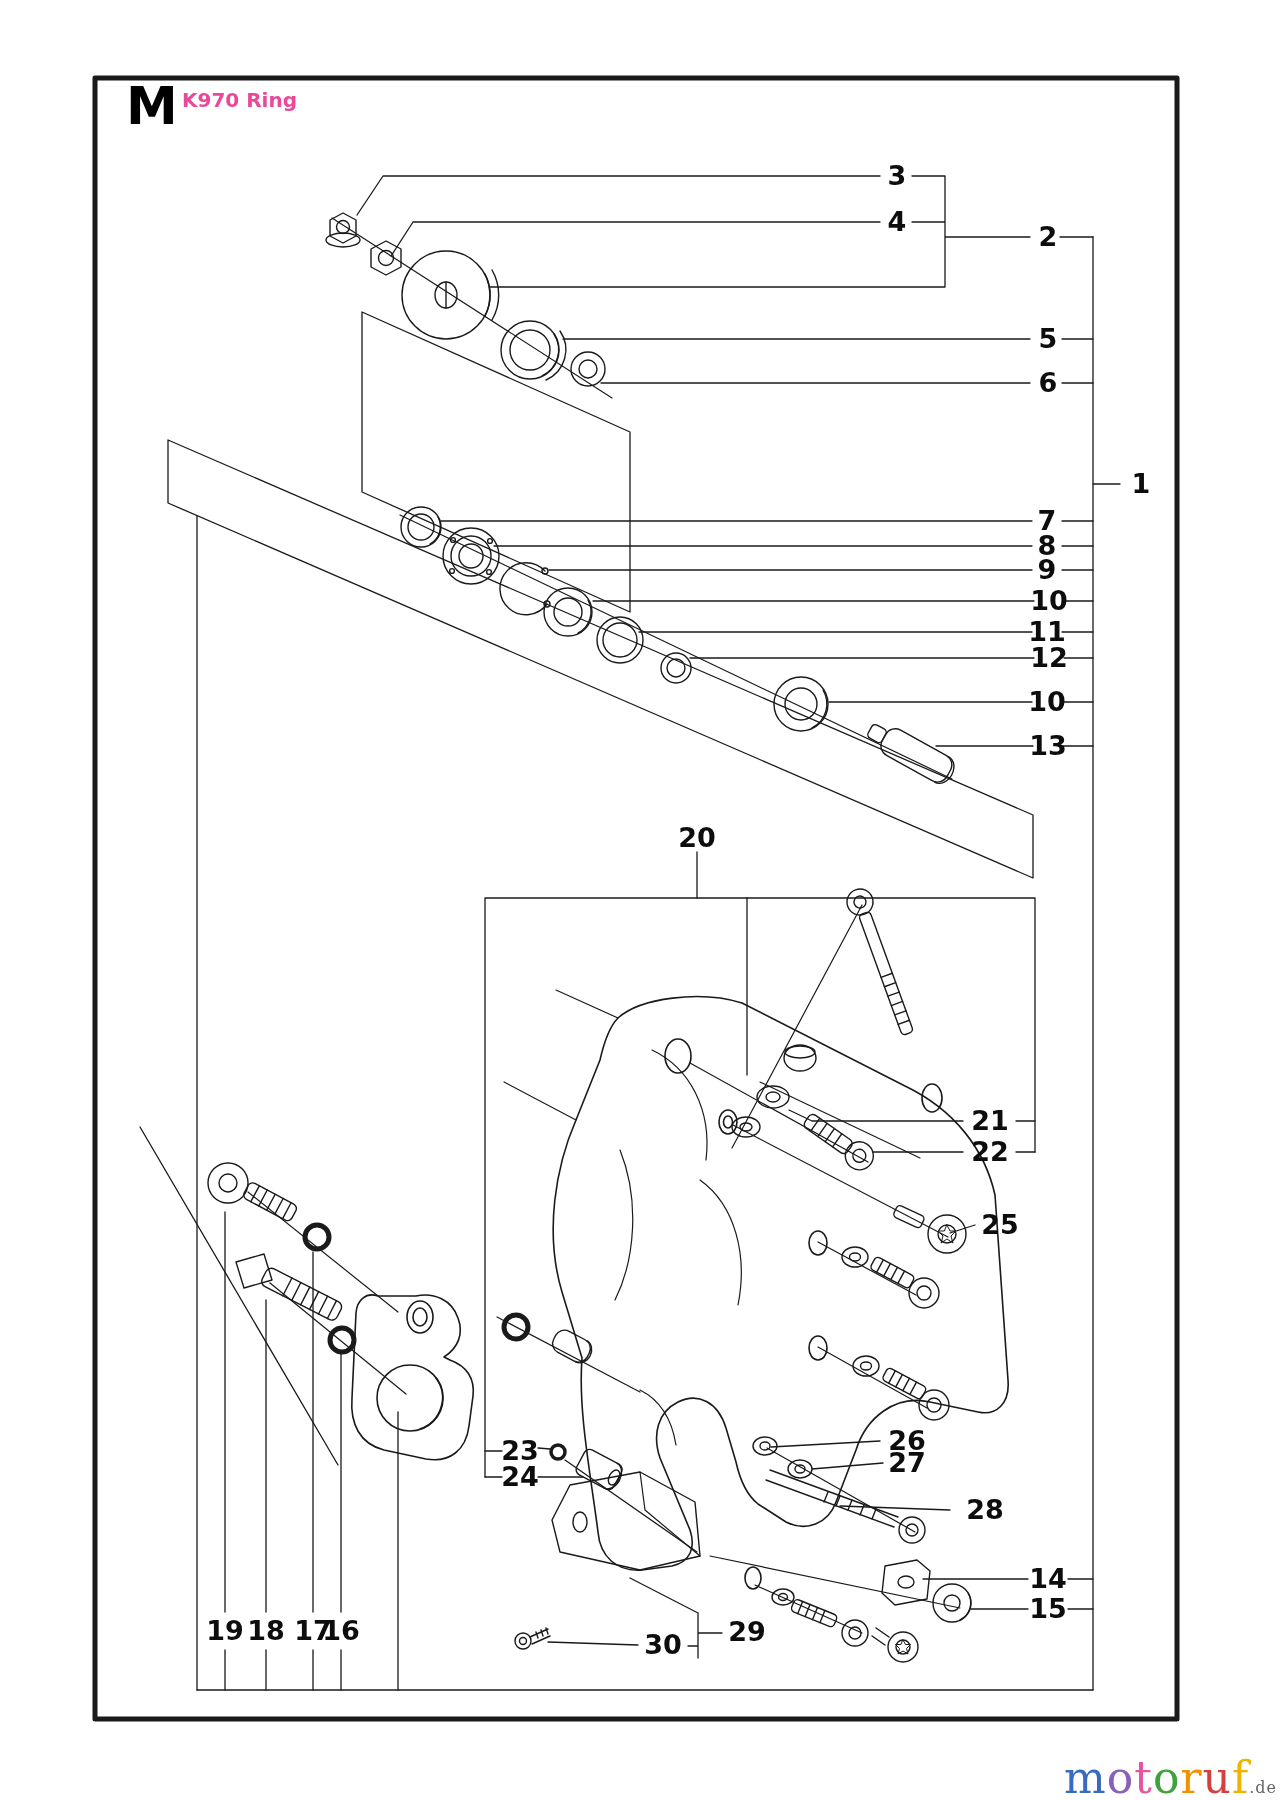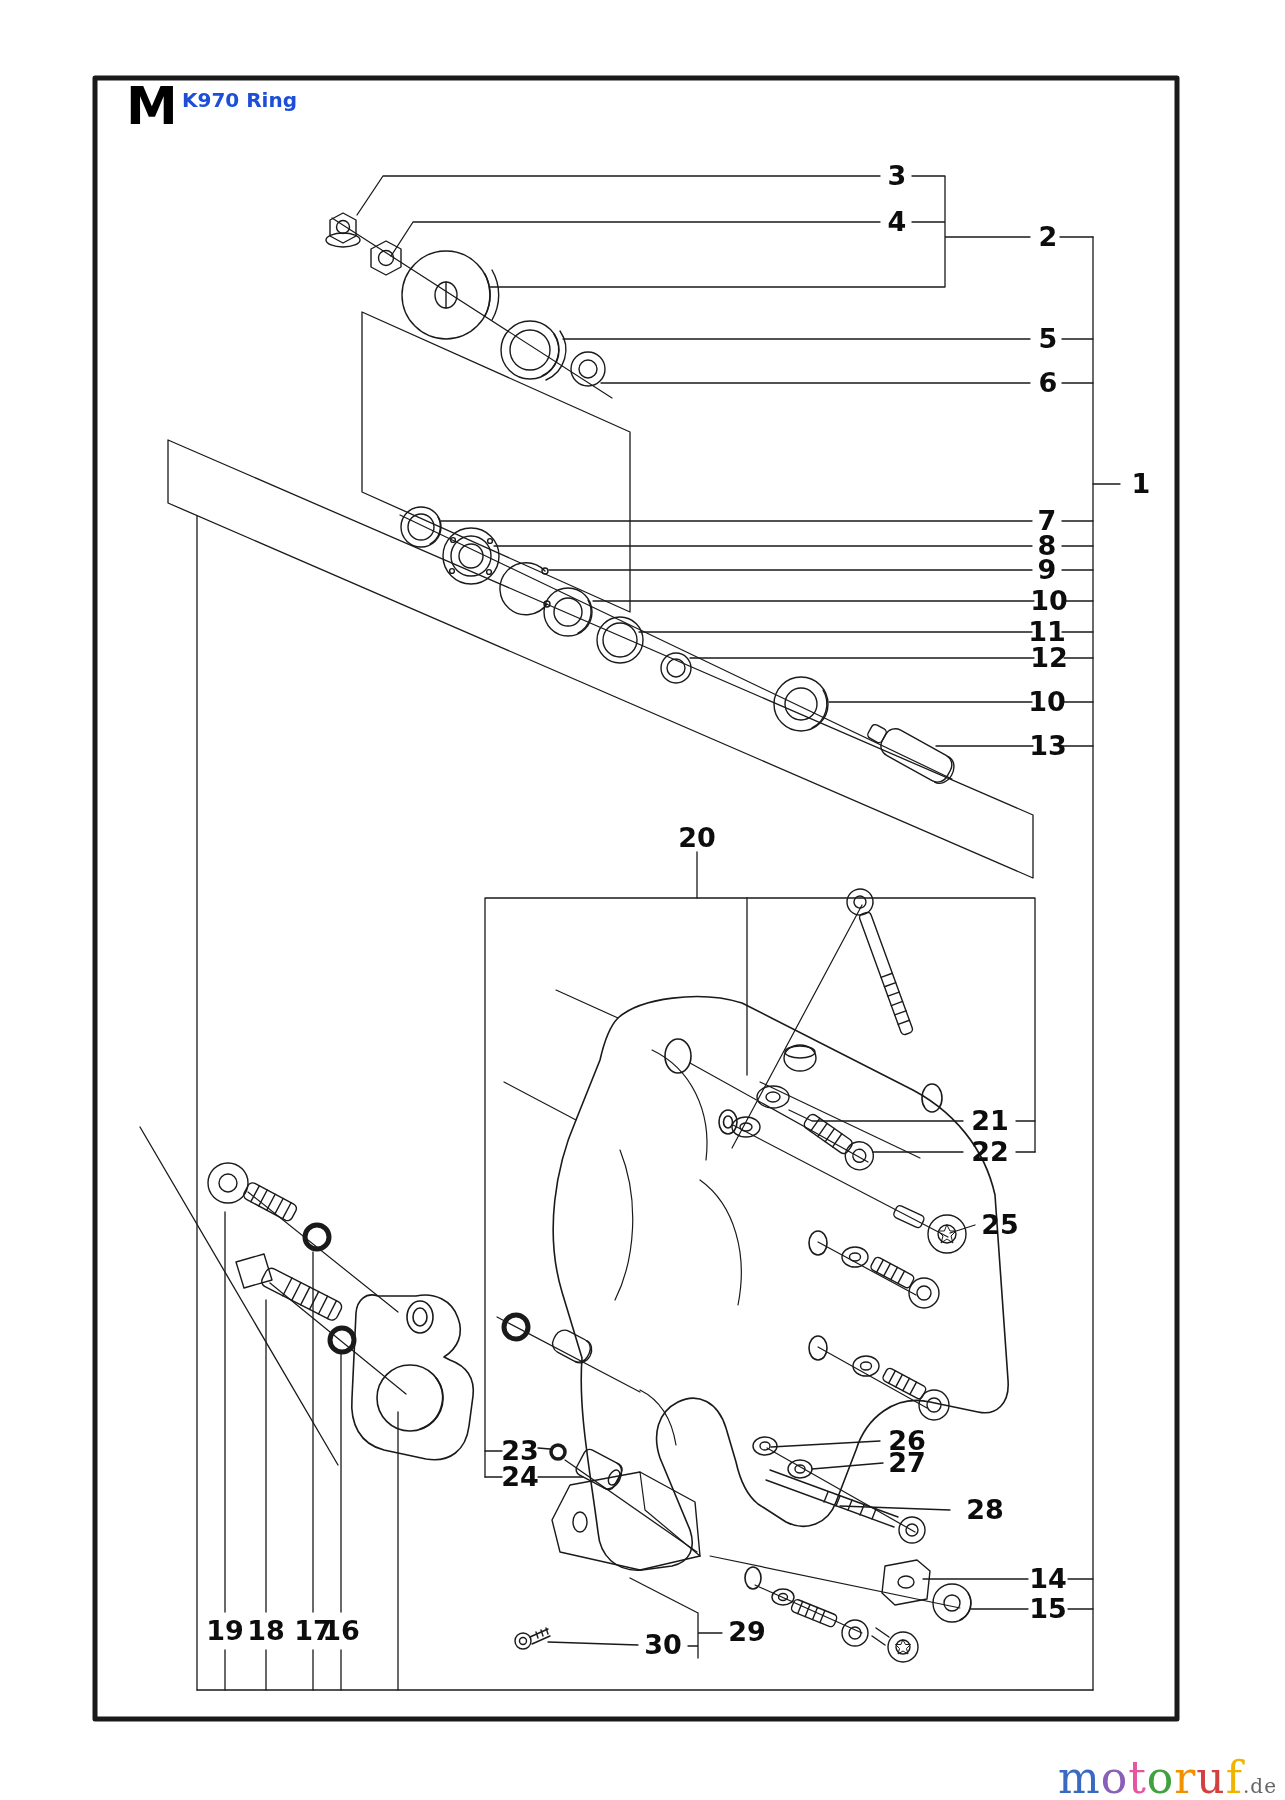--- a/index.html
+++ b/index.html
@@ -1,23 +1,23 @@
 <!DOCTYPE html>
 <html><head>
 <meta charset="utf-8">
 <style>
   html,body{margin:0;padding:0;background:#ffffff;}
   .page{position:relative;width:1285px;height:1800px;background:#ffffff;overflow:hidden;
         font-family:"DejaVu Sans","Liberation Sans",sans-serif;}
   .svg-layer{position:absolute;left:0;top:0;}
   .title-m{position:absolute;left:126px;top:80px;font-size:52px;font-weight:800;color:#000;line-height:1;}
-  .title-model{position:absolute;left:182px;top:90px;font-size:20px;font-weight:700;color:#1d4ed8;line-height:1;}
+  .title-model{position:absolute;left:182px;top:90px;font-size:20px;font-weight:700;color:#ec4899;line-height:1;}
   .watermark{position:absolute;right:8px;top:1752px;font-family:"DejaVu Serif","Liberation Serif",serif;
              font-size:44px;font-weight:500;letter-spacing:1px;white-space:nowrap;}
-  .watermark .suffix{font-size:20px;color:#666;font-weight:400;}
+  .watermark .suffix{font-size:16px;color:#666;font-weight:400;}
   svg text.plabel{font-family:"DejaVu Sans","Liberation Sans",sans-serif;font-size:27px;font-weight:700;fill:#0d0d0d;}
 </style>
 </head>
 <body>
 
 <div class="page">
 
   <svg class="svg-layer" width="1285" height="1800" viewBox="0 0 1285 1800">
     <g fill="none" stroke="#1a1a1a" stroke-width="1.4" stroke-linecap="round" stroke-linejoin="round">
 

